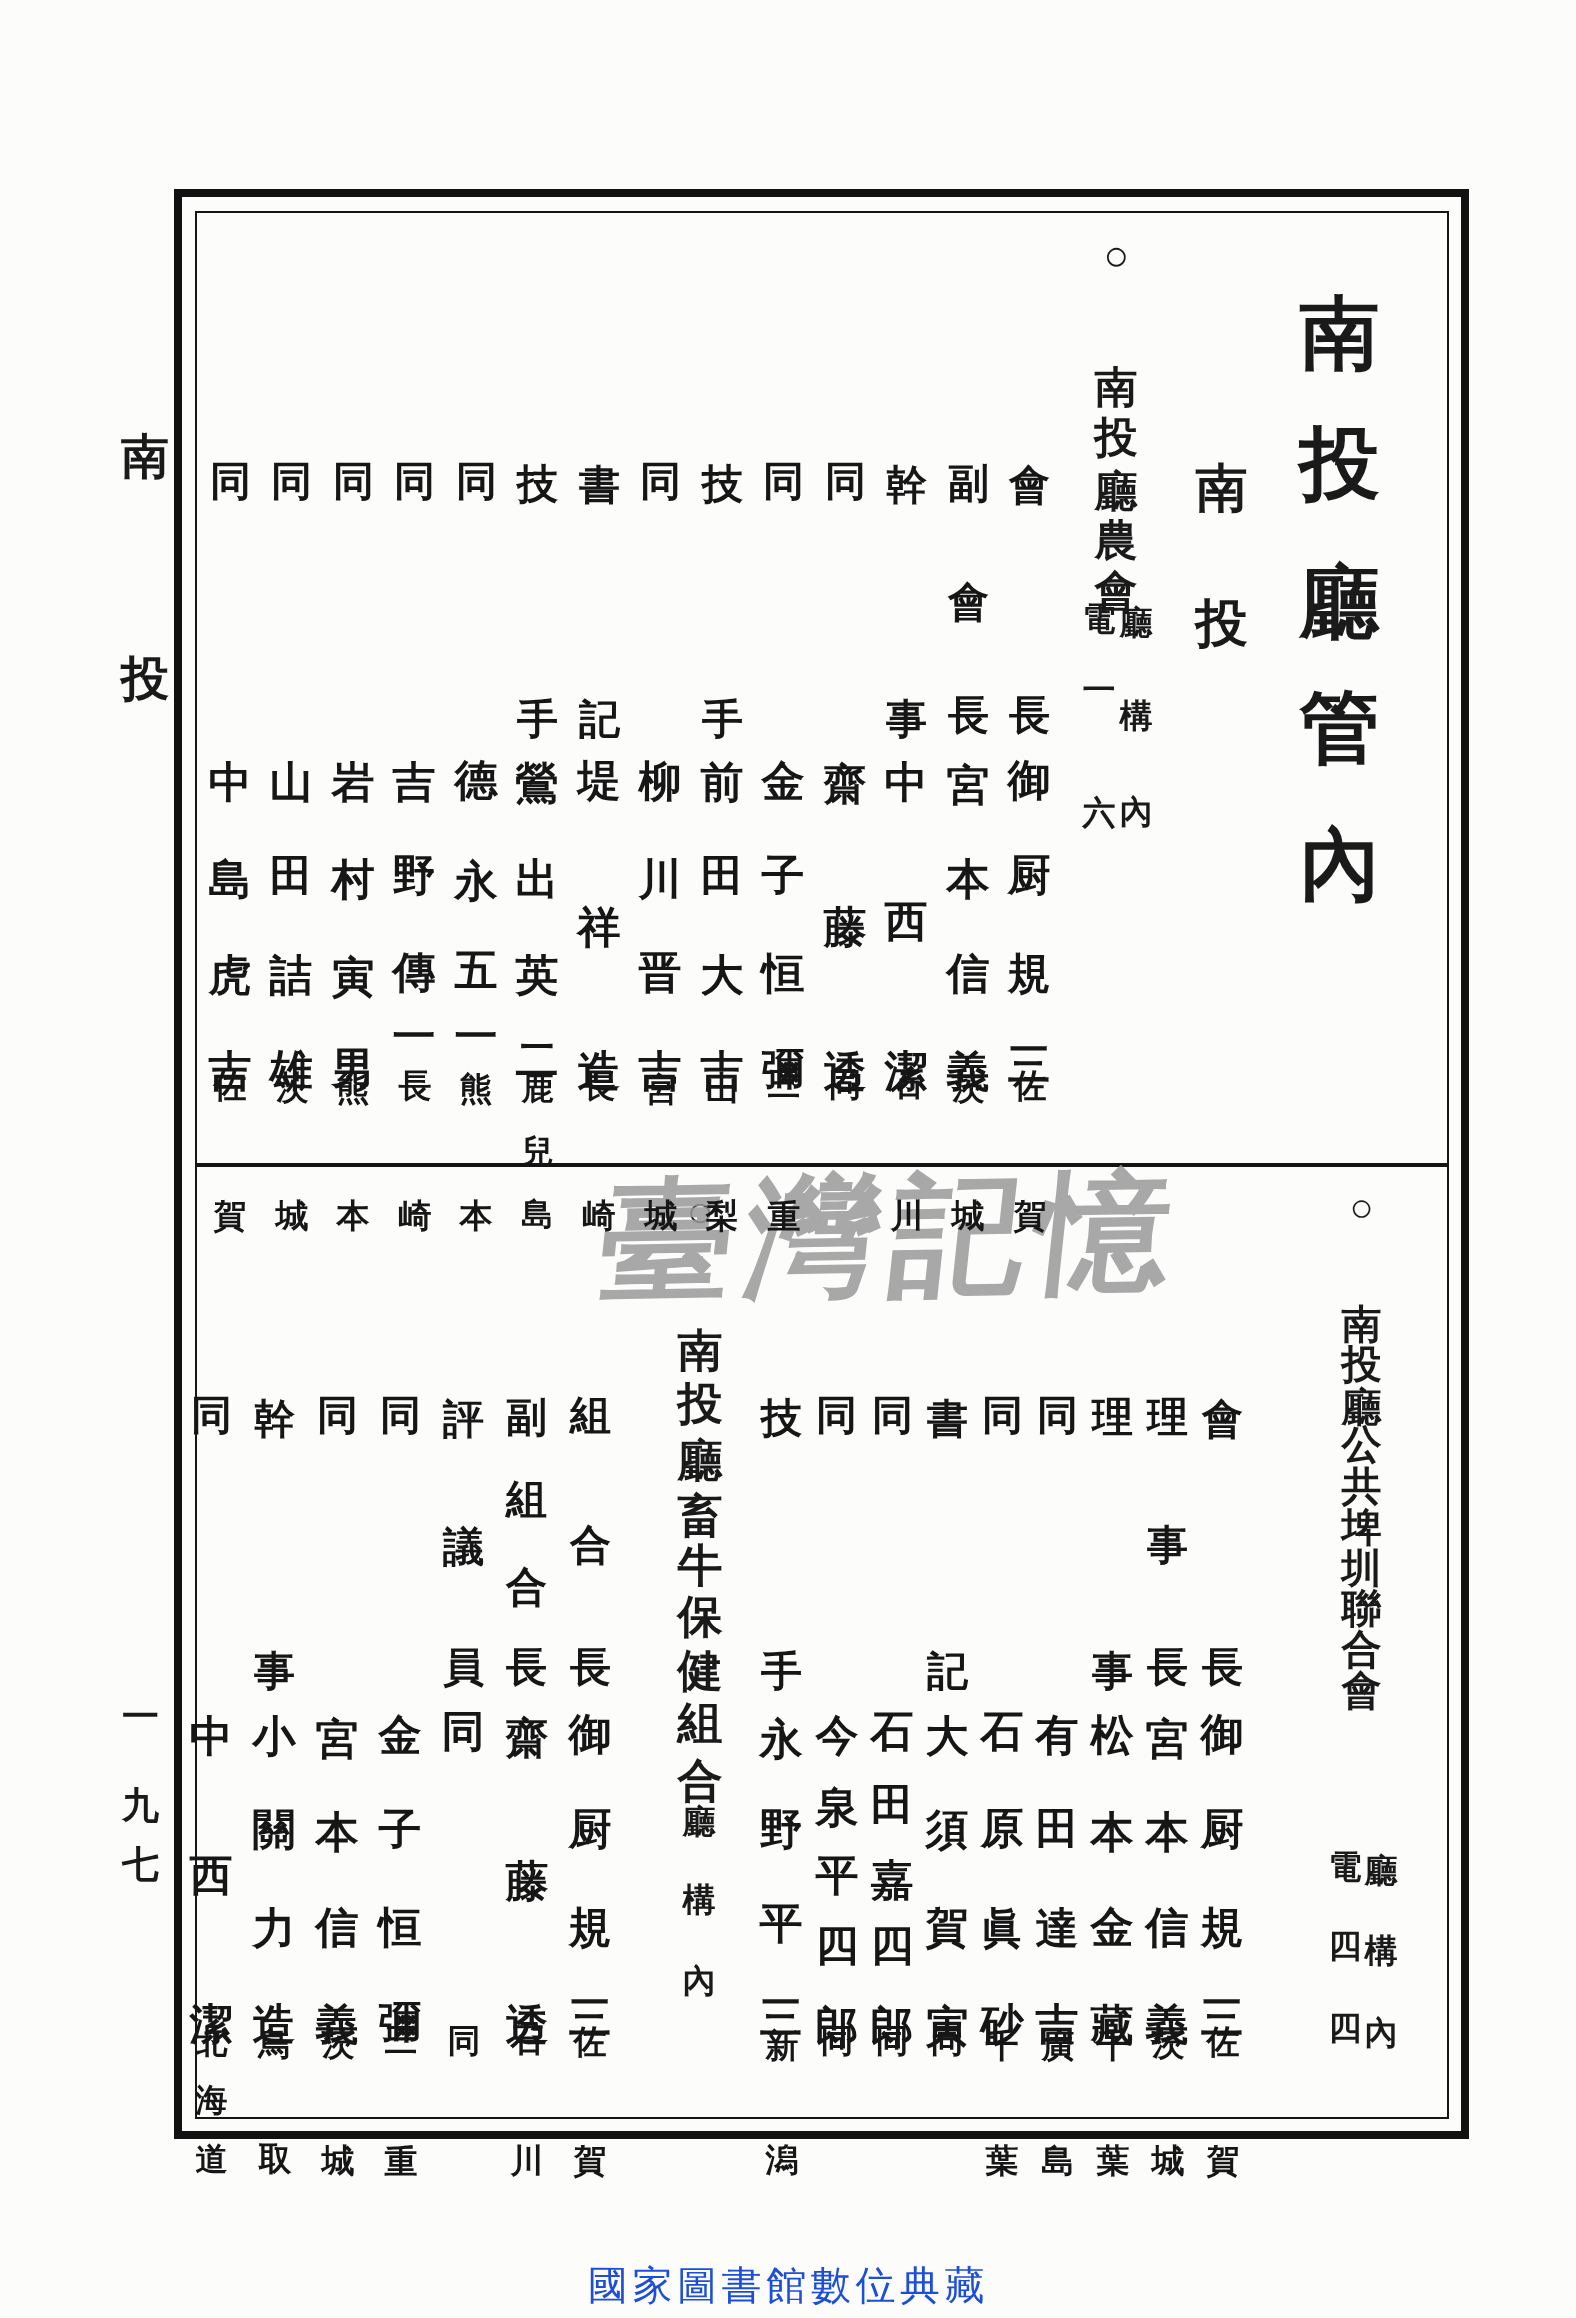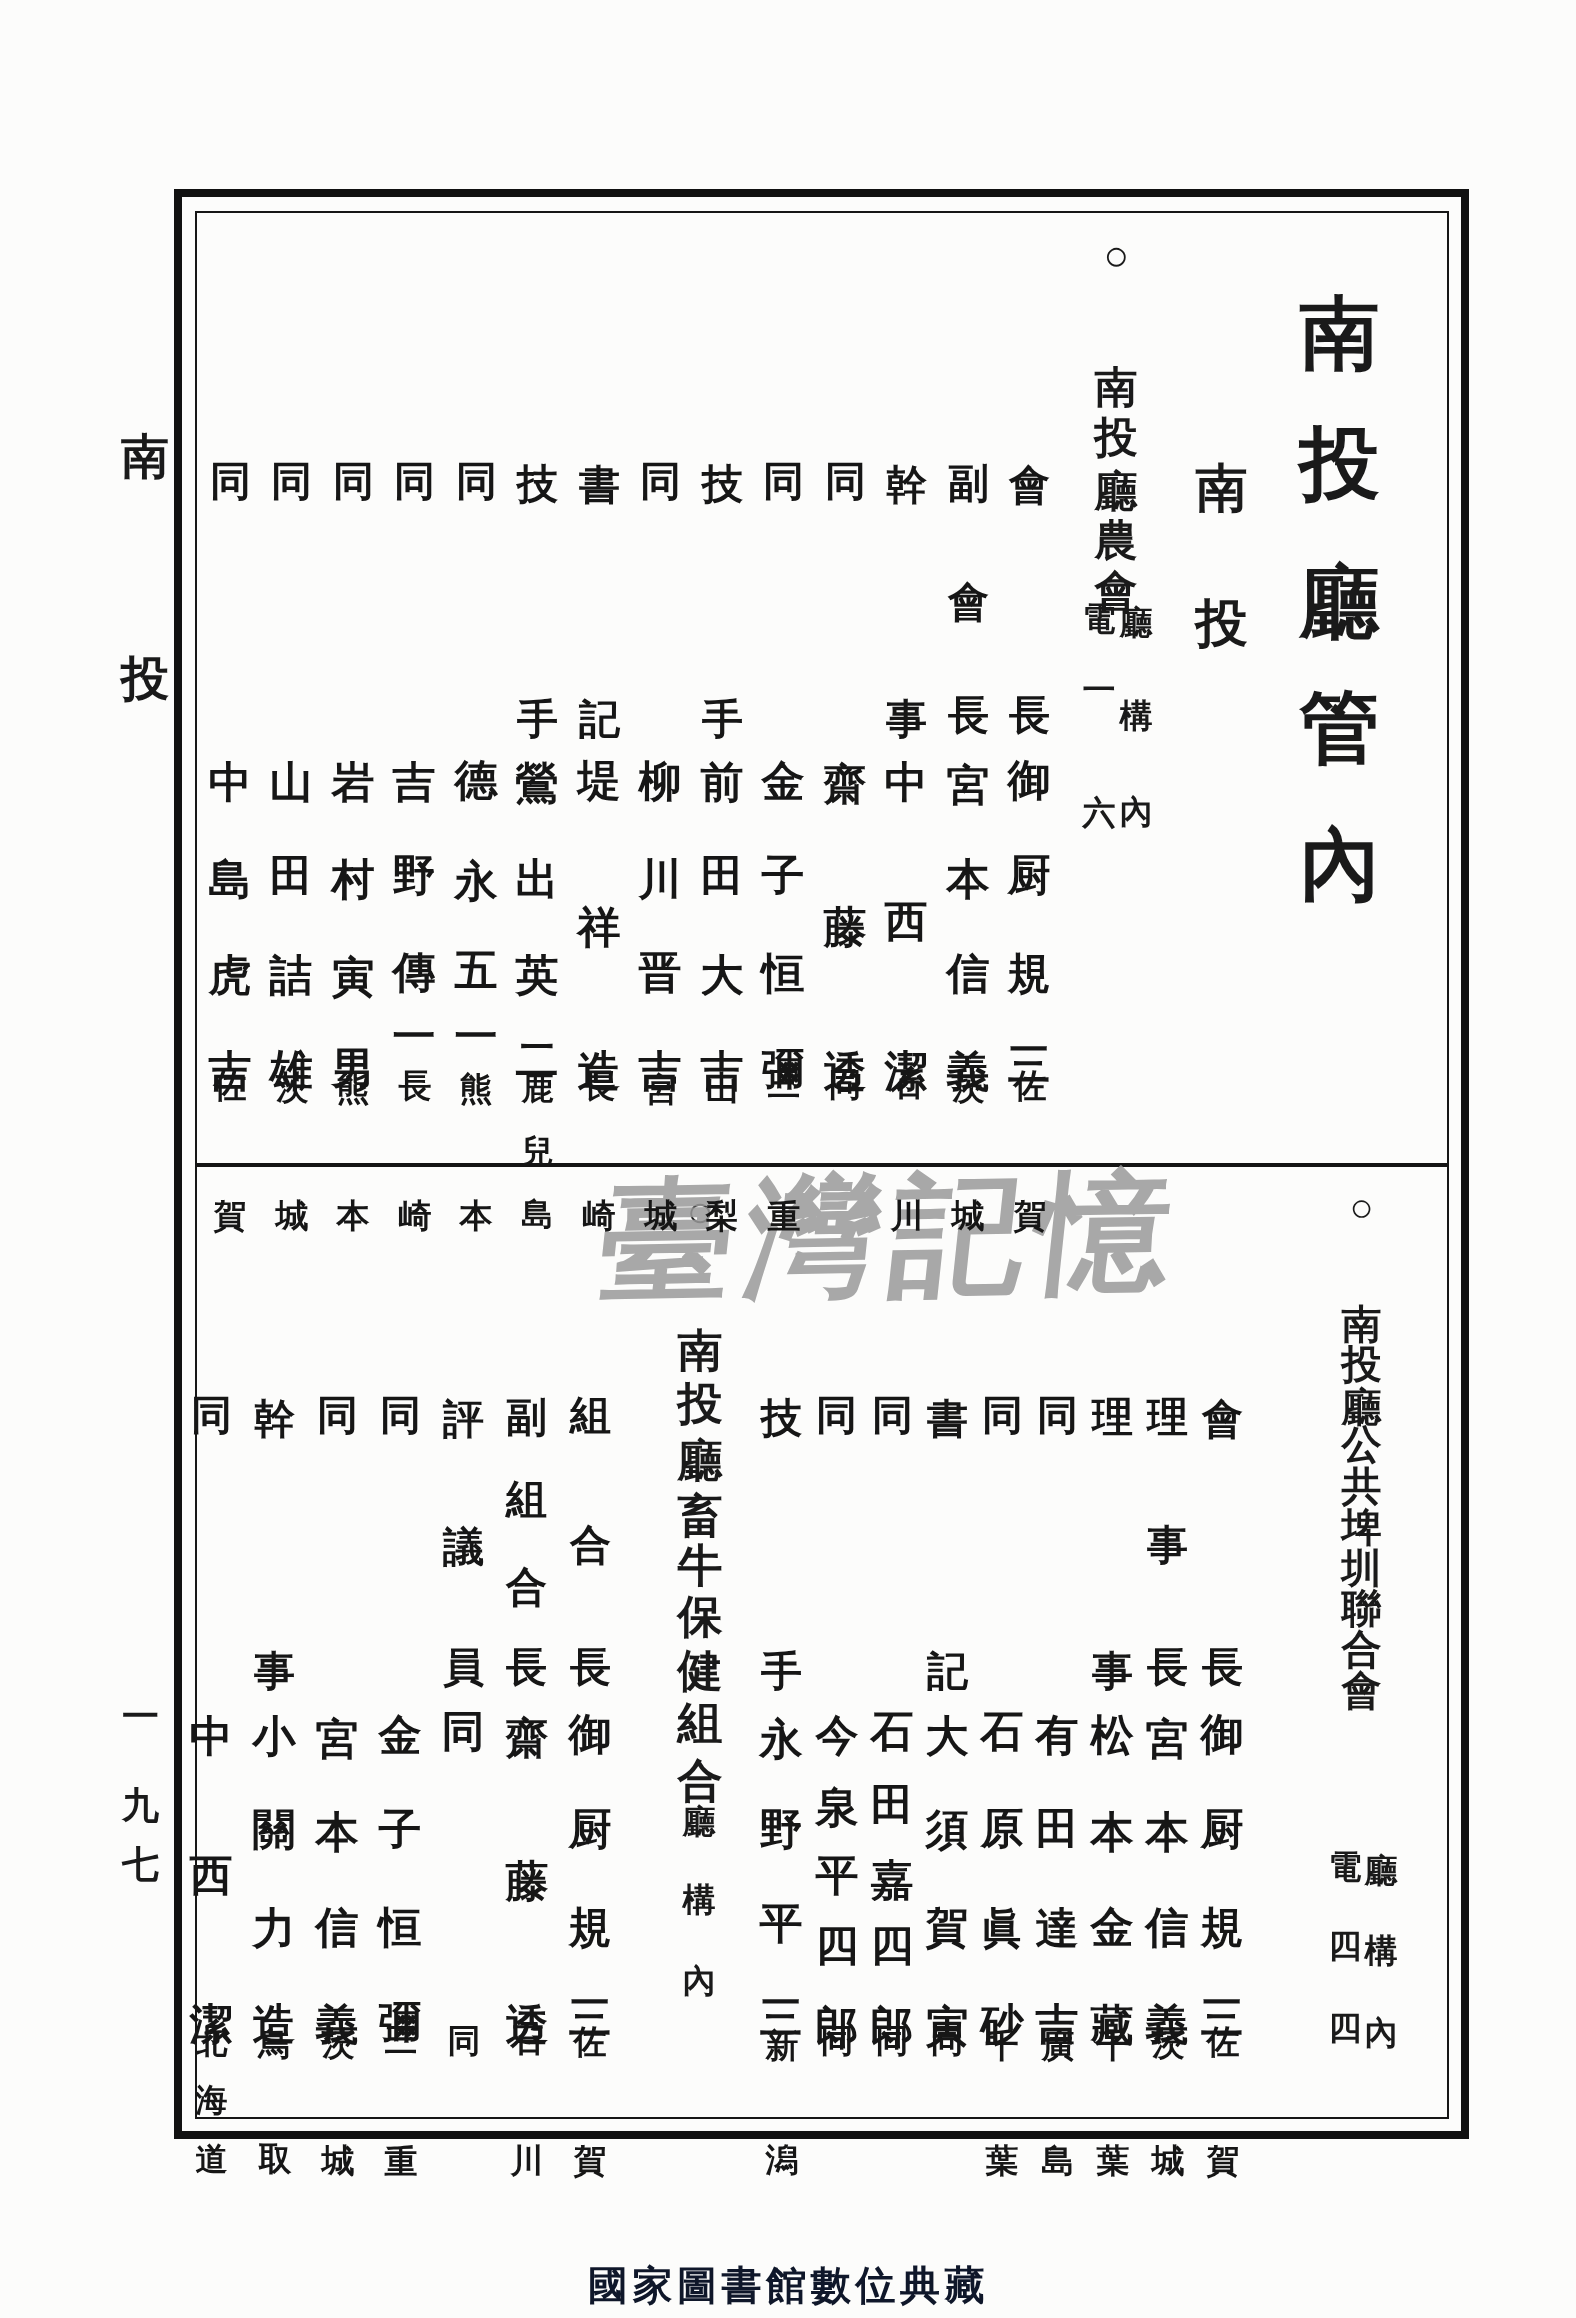--- a/index.html
+++ b/index.html
@@ -42,21 +42,21 @@
     font-size:132px;line-height:1.25;letter-spacing:13px;color:#9a9a9a;opacity:.85;
     font-weight:600;transform:skewX(-7deg) rotate(-1deg);
     font-family:"DejaVu Serif","Liberation Serif",serif;white-space:nowrap;
   }
   #watermark-latin{
     position:absolute;left:1017px;top:1287px;font-size:42px;color:#9a9a9a;opacity:.9;
     font-family:"Liberation Serif","DejaVu Serif",serif;font-weight:600;letter-spacing:0.9px;
   }
   #footer-caption{
     position:absolute;left:501px;top:2258px;width:575px;text-align:center;
-    font-size:40px;color:#0f172a;letter-spacing:4.6px;font-weight:700;
+    font-size:40px;color:#1d4ed8;letter-spacing:4.6px;font-weight:400;
   }
 </style>
 </head>
 <body>
 
 <div id="stage">
 
   <div class="frame-outer"></div>
   <div class="frame-inner"></div>
   <div class="divider"></div>

